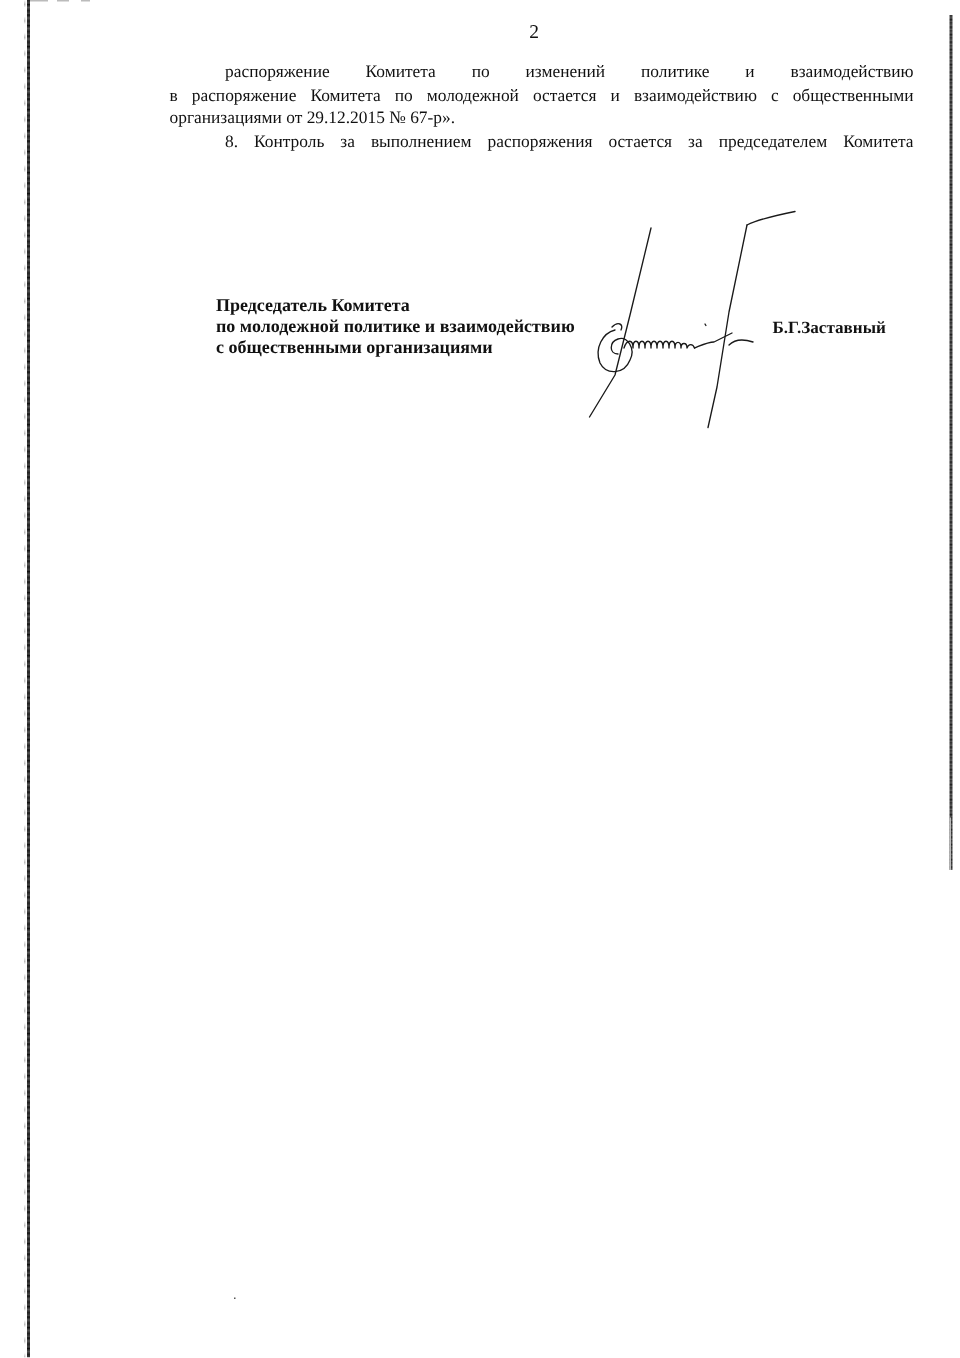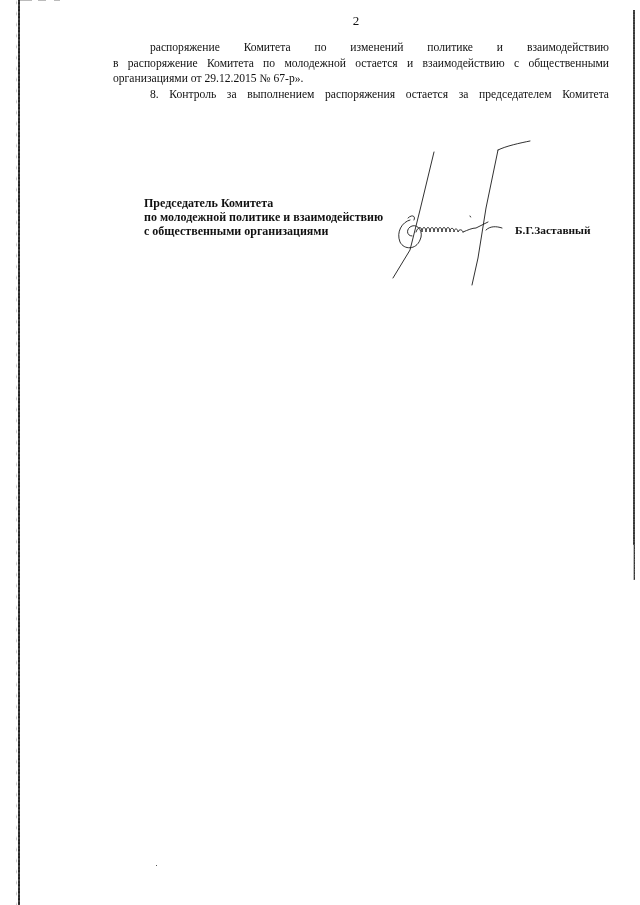--- a/index.html
+++ b/index.html
@@ -89,21 +89,21 @@
       top: 196px;
       font-weight: bold;
       font-size: 12px;
       line-height: 14.2px;
       margin-left: 31px;
     }
     .sig-title div { white-space: nowrap; }
     .sig-name {
       position: absolute;
       left: 515px;
-      top: 223px;
+      top: 212px;
       font-weight: bold;
       font-size: 11.4px;
       line-height: 14px;
       white-space: nowrap;
     }
     .signature {
       position: absolute;
       left: 380px;
       top: 140px;
       width: 160px;

